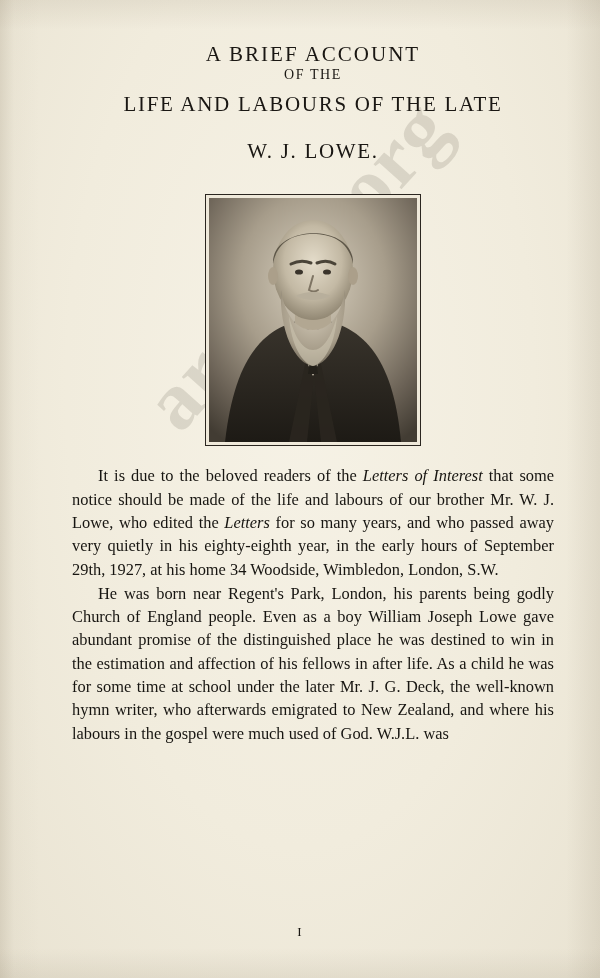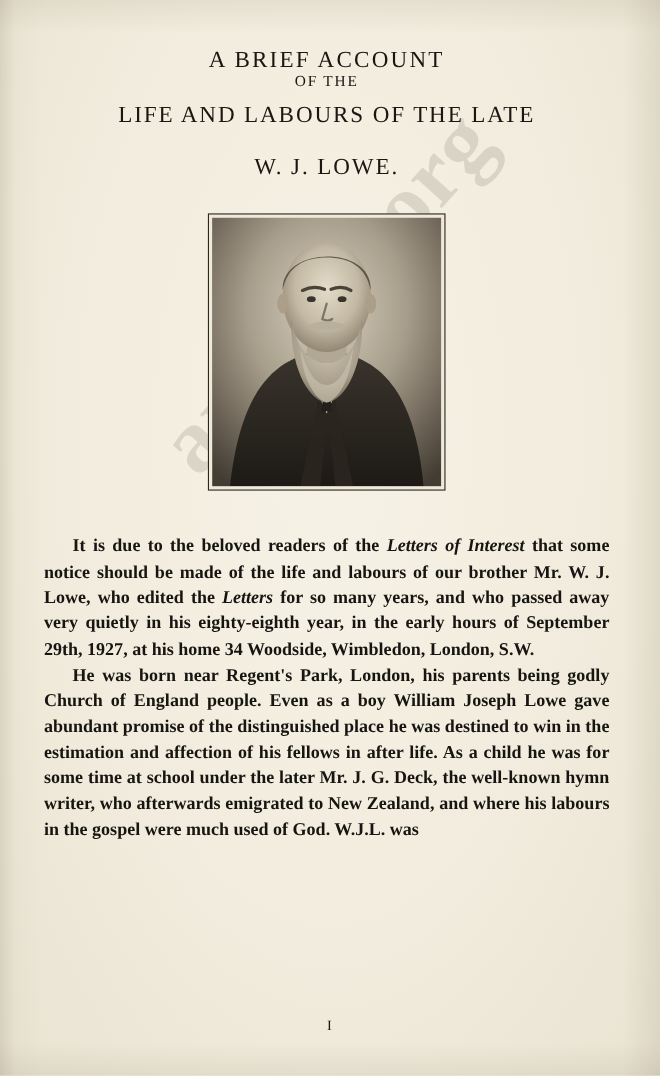--- a/index.html
+++ b/index.html
@@ -29,21 +29,21 @@
     pointer-events: none;
     background:
       linear-gradient(90deg, rgba(120,105,80,0.16) 0px, rgba(120,105,80,0.03) 14px, rgba(0,0,0,0) 40px),
       linear-gradient(270deg, rgba(120,105,80,0.12) 0px, rgba(0,0,0,0) 34px),
       linear-gradient(180deg, rgba(120,105,80,0.10) 0px, rgba(0,0,0,0) 30px),
       linear-gradient(0deg, rgba(120,105,80,0.10) 0px, rgba(0,0,0,0) 30px);
   }
   .content {
     position: relative;
     z-index: 3;
-    padding: 36px 46px 0 40px;
+    padding: 36px 46px 0 72px;
   }
 
   
   .title-block {
     text-align: center;
     margin-top: 6px;
   }
   .title-line-1 {
     font-size: 21px;
     letter-spacing: 2.0px;
@@ -90,27 +90,26 @@
     position: relative;
     overflow: hidden;
     background: #8e8madd;
     background:
       radial-gradient(ellipse at 50% 36%, #cfc6b4 0%, #9d9382 45%, #6d6457 72%, #4a443a 100%);
   }
   .portrait svg { display: block; width: 100%; height: 100%; }
 
   
   .body-text {
-    margin-top: 38px;
+    margin-top: 18px;
     font-size: 16.4px;
     line-height: 1.42;
     text-align: justify;
     text-justify: inter-word;
     color: #171511;
-    font-weight: bold;
   }
   .body-text p {
     margin: 0;
     text-indent: 26px;
   }
   .body-text p + p { margin-top: 1px; }
   .body-text i { font-style: italic; }
 
   .folio {
     position: absolute;

